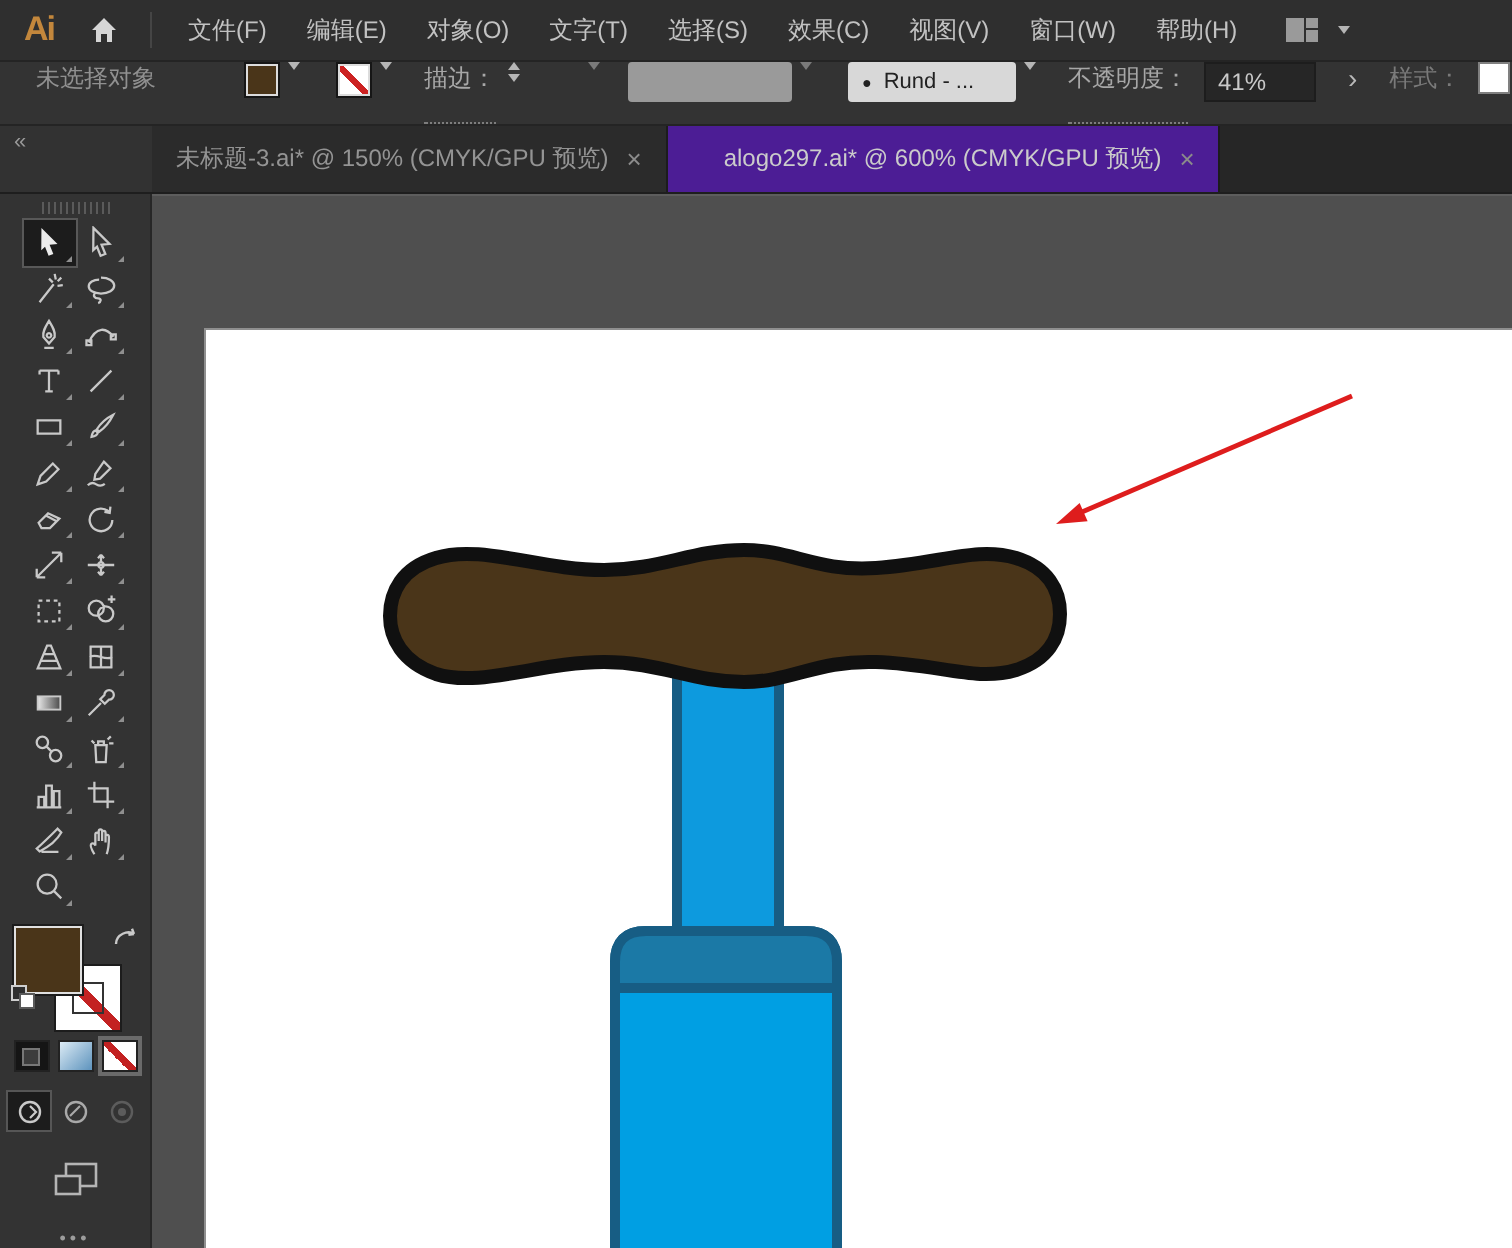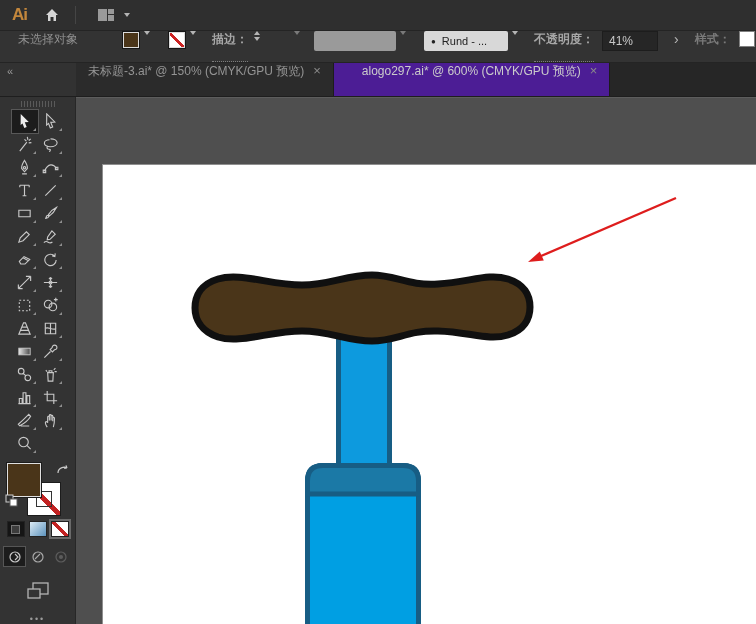--- a/index.html
+++ b/index.html
@@ -20,39 +20,39 @@
   
   .controlbar { height:32px; background:#333333; border-bottom:1px solid #242424;
                 display:flex; flex:0 0 32px; font-size:12px; color:#a7a7a7; }
   .cb-status { margin:0 18px 0 18px; color:#909090; width:72px; }
   .swatch { width:18px; height:18px; border:1px solid #161616; box-shadow:inset 0 0 0 1px #dcdcdc; margin-left:14px; }
   .swatch.none-swatch { background:
       linear-gradient(45deg, transparent 42%, #cc2222 42%, #cc2222 56%, transparent 56%), #ffffff; }
   .tri-down { width:0; height:0; border-left:3.5px solid transparent; border-right:3.5px solid transparent;
               border-top:4px solid #b5b5b5; margin:0 4px 0 4px; }
   .tri-down.dim { border-top-color:#7a7a7a; }
-  .cb-label { margin-left:12px; border-bottom:1px dotted #7d7d7d; padding-bottom:1px;font-weight:bold; }
+  .cb-label { margin-left:12px; border-bottom:1px dotted #7d7d7d; padding-bottom:1px; }
   .cb-label.plain { border-bottom:none; color:#7a7a7a; }
   .stepper { display:flex; flex-direction:column; gap:2px; margin-left:6px; }
   .stepper i { width:0; height:0; border-left:3px solid transparent; border-right:3px solid transparent; display:block; }
   .stepper .up { border-bottom:4px solid #b5b5b5; }
   .stepper .dn { border-top:4px solid #b5b5b5; }
   .ghost-dd { width:82px; height:20px; background:#9a9a9a; border-radius:2px; margin-left:10px; }
   .brush-dd { width:84px; height:20px; background:#d8d8d8; border-radius:2px; margin-left:14px;
               display:flex; align-items:center; gap:6px; color:#222; font-size:11px; padding-left:7px; }
   .brush-dd .bullet { font-size:8px; }
   .opacity-field { width:56px; height:20px; background:#262626; border:1px solid #1d1d1d; color:#c9c9c9;
                    display:flex; align-items:center; padding-left:6px; margin-left:8px; }
   .fwd-btn { color:#b9b9b9; font-size:14px; margin-left:12px; padding:0 4px; }
   .style-swatch { width:16px; height:16px; background:#ffffff; border:1px solid #808080; margin-left:8px; }
 
   
   .tabbar { height:34px; background:#262626; display:flex; flex:0 0 34px; border-bottom:1px solid #1e1e1e; }
   .tab-left { width:76px; background:#323232; color:#9a9a9a; font-size:11px; padding:2px 0 0 7px; }
-  .tab { display:flex; align-items:flex-start; gap:9px; padding:0 12px; font-size:12px;
+  .tab { display:flex; align-items:center; gap:9px; padding:0 12px; font-size:12px;
          border-right:1px solid #1c1c1c; cursor:default; }
   .tab.inactive { background:#2b2b2b; color:#949494; }
   .tab.active { background:#4c1d95; color:#cbcbcb;padding-left:28px; }
   .tab .close { font-size:13px; color:#8b8b8b; }
 
   
   .main { flex:1; display:flex; min-height:0; }
   .toolpanel { width:76px; background:#333333; border-right:1px solid #272727; display:flex;
                flex-direction:column; align-items:center; }
   .grip { width:34px; height:7px; margin:4px auto 3px auto;
@@ -99,20 +99,31 @@
 <div id="app">
 
   <div class="menubar">
     <span class="ai-logo">Ai</span>
     <span class="home">
       <svg width="16" height="16" viewBox="0 0 16 16">
           <path d="M8 2 L14 8 H12 V14 H9.5 V10 H6.5 V14 H4 V8 H2 Z" fill="#d6d6d6"></path>
         </svg>
     </span>
     <div class="vsep"></div>
+    <nav id="menu-items">
+        <span class="menu-item">文件(F)</span>
+        <span class="menu-item">编辑(E)</span>
+        <span class="menu-item">对象(O)</span>
+        <span class="menu-item">文字(T)</span>
+        <span class="menu-item">选择(S)</span>
+        <span class="menu-item">效果(C)</span>
+        <span class="menu-item">视图(V)</span>
+        <span class="menu-item">窗口(W)</span>
+        <span class="menu-item">帮助(H)</span>
+      </nav>
     <div class="workspace">
       <svg width="16" height="14" viewBox="0 0 16 14">
         <rect x="0" y="1" width="9" height="12" fill="#9a9a9a"></rect>
         <rect x="10" y="1" width="6" height="5" fill="#9a9a9a"></rect>
         <rect x="10" y="7" width="6" height="6" fill="#9a9a9a"></rect>
       </svg>
       <span class="tri-down"></span>
     </div>
   </div>
 

